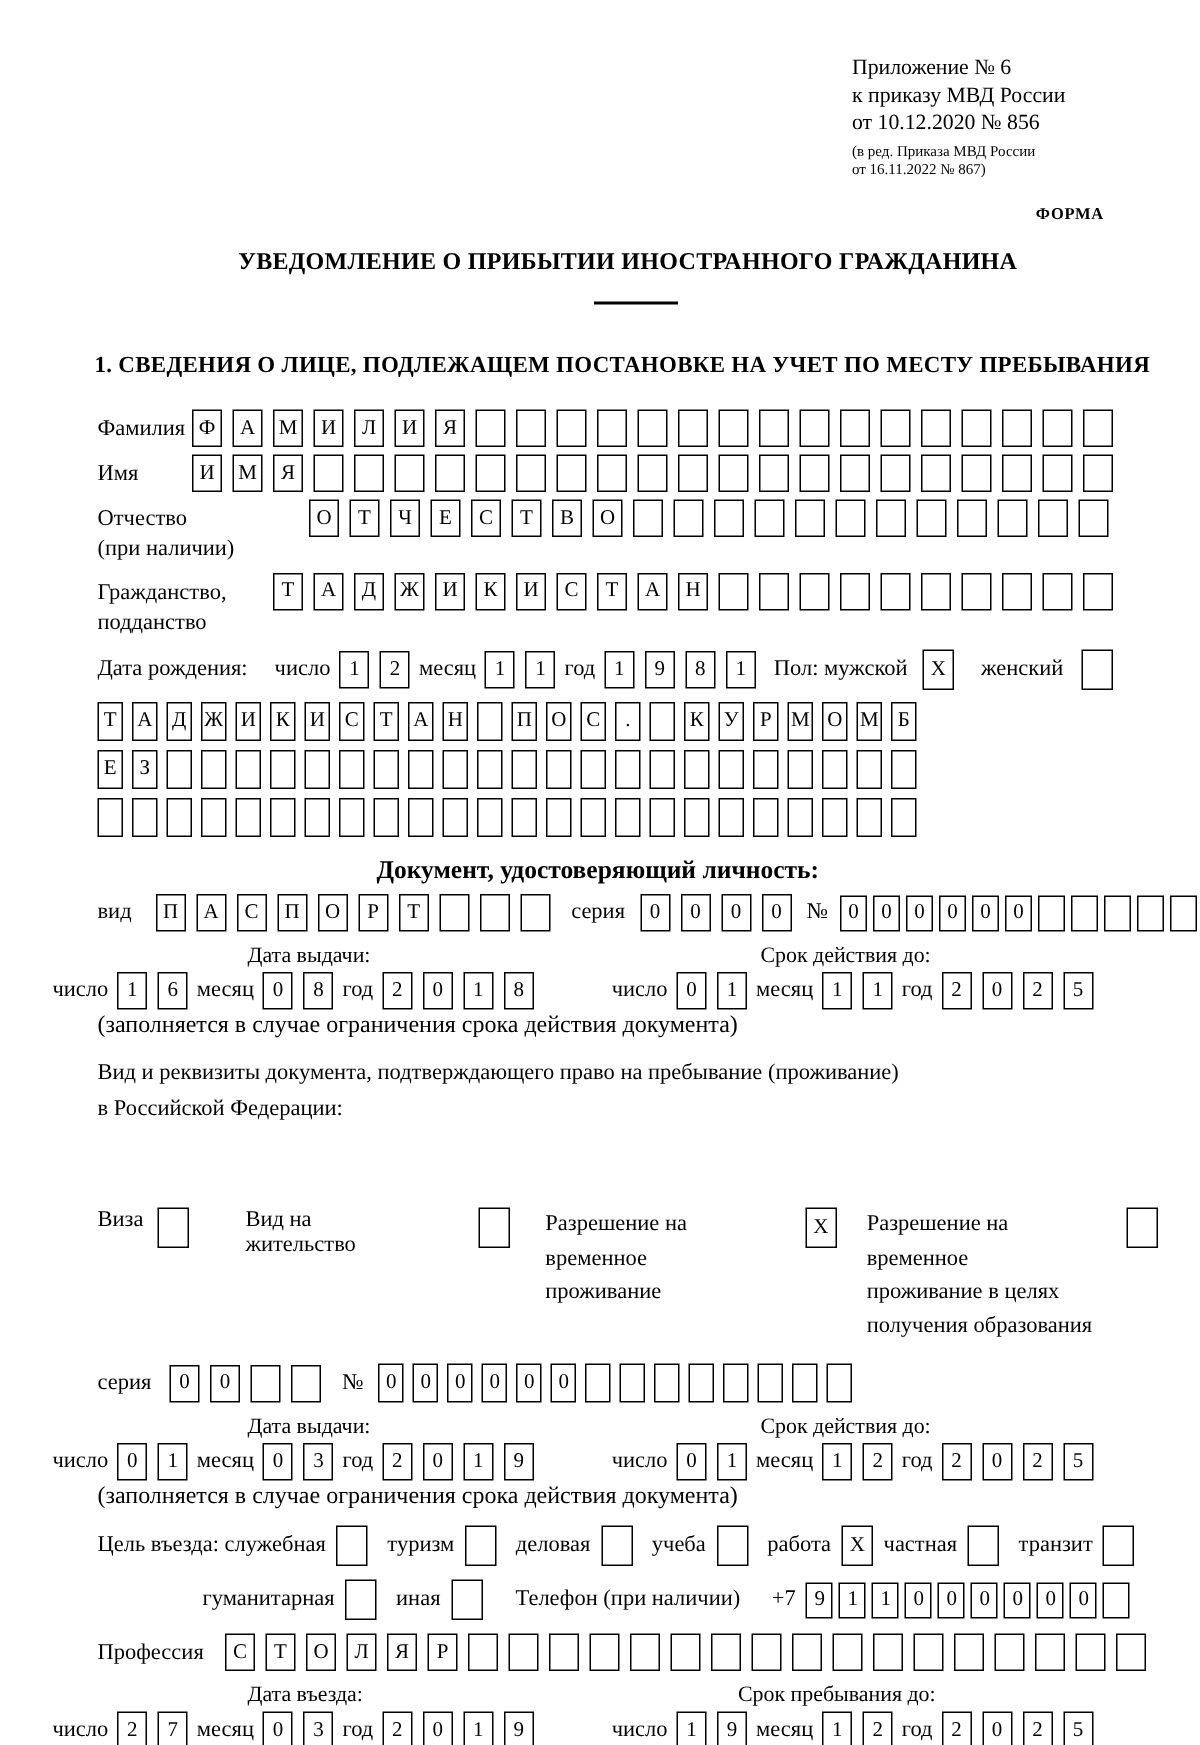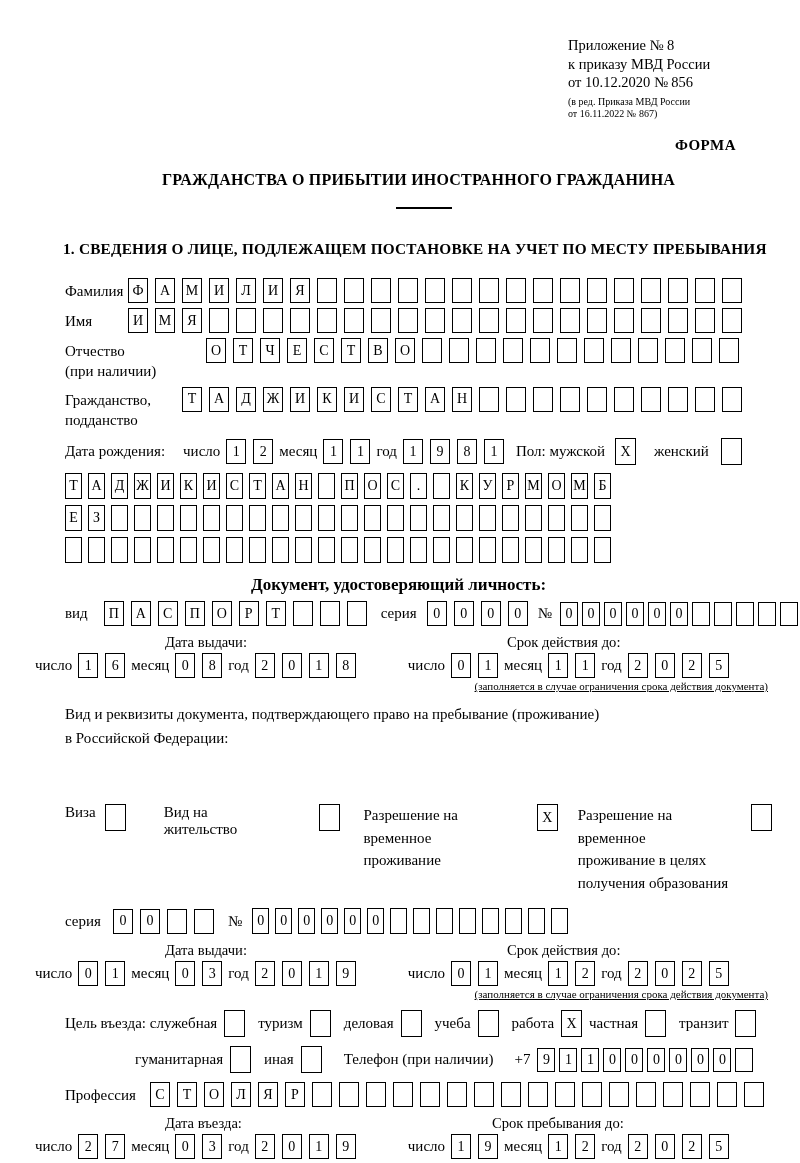--- a/index.html
+++ b/index.html
@@ -1,64 +1,64 @@
 <!DOCTYPE html>
 <html><head>
 <meta charset="utf-8">
 <style>
   html,body{margin:0;padding:0;background:#ffffff;}
   body{width:800px;min-height:1163px;font-family:"Liberation Serif", serif;color:#000;font-size:15px;}
   .page{box-sizing:border-box;padding:36px 28px 10px 65px;}
   .hdr{width:192px;margin-left:auto;margin-right:12px;line-height:1.28;font-size:14.5px;}
   .hdr .small{font-size:10px;}
   .hdr .gap{height:4px;}
-  .forma{font-weight:bold;text-align:right;margin:16px 36px 0 0;font-size:15px;letter-spacing:.5px;}
+  .forma{font-weight:bold;text-align:right;margin:16px 36px 0 0;font-size:11px;letter-spacing:.5px;}
   .title{text-align:center;font-weight:bold;font-size:16px;margin-top:14px;line-height:1.5;letter-spacing:.2px;}
   .blank{display:inline-block;width:56px;border-bottom:2px solid #000;height:14px;margin-left:10px;}
   .sec{font-weight:bold;font-size:15.3px;margin:24px 0 20px -2px;letter-spacing:.2px;white-space:nowrap;}
   .frow{display:flex;align-items:flex-start;margin-bottom:5px;}
   .lbl{flex:none;padding-top:3px;line-height:1.35;}
   .w63{width:63px}.w140{width:141px}.w117{width:117px}.w85{width:85px}
   .grid{display:flex;gap:7px;flex:none;}
   .cell{flex:none;box-sizing:border-box;width:20px;height:25px;border:1.8px solid #000;display:flex;align-items:center;justify-content:center;font-size:14px;font-family:"Liberation Serif",serif;background:#fff;}
   .g-sm{gap:6px}.g-sm .cell{width:17px;height:26px;}
   .g-tight{gap:4px}.g-tight .cell{width:18px;height:24px;}
   .g-cb .cell{width:21px;height:27px;}
   .stack .grid{margin-bottom:6px;}
   .dategrp{display:flex;align-items:center;gap:6px;flex:none;}
   .daterow{display:flex;margin:1px 0 1px -30px;}
   .datehdrs{display:flex;margin:8px 0 2px -30px;font-size:14.6px;}
-  .note{text-align:right;font-size:11px;margin:2px 4px 10px 0;text-decoration:underline;}
+  .note{text-align:left;font-size:16px;margin:2px 4px 10px 0;}
   .dochead{text-align:center;font-weight:bold;font-size:17px;margin:6px 40px 6px 0;}
   .para{line-height:1.6;margin:8px 0 4px 0;}
   .cbrow{display:flex;align-items:flex-start;margin:10px 0 14px 0;}
   .cbitem{display:flex;align-items:flex-start;gap:9px;margin-top:44px;}
   .ctr{text-align:left;line-height:1.5;}
   .purp{display:flex;align-items:center;flex-wrap:nowrap;margin-bottom:9px;}
   .purp .t{margin-right:7px;white-space:nowrap;}
   .purp .grid{margin-right:13px;}
 </style>
 </head>
 <body>
 
 <div class="page">
 
   <div class="hdr">
-    <div>Приложение № 8</div>
+    <div>Приложение № 6</div>
     <div>к приказу МВД России</div>
     <div>от 10.12.2020 № 856</div>
     <div class="gap"></div>
     <div class="small">(в ред. Приказа МВД России</div>
     <div class="small">от 16.11.2022 № 867)</div>
   </div>
 
   <div class="forma">ФОРМА</div>
 
   <div class="title">
-    <div>ГРАЖДАНСТВА О ПРИБЫТИИ ИНОСТРАННОГО ГРАЖДАНИНА</div>
+    <div>УВЕДОМЛЕНИЕ О ПРИБЫТИИ ИНОСТРАННОГО ГРАЖДАНИНА</div>
     <div><span class="blank"></span></div>
   </div>
 
   <div class="sec">1. СВЕДЕНИЯ О ЛИЦЕ, ПОДЛЕЖАЩЕМ ПОСТАНОВКЕ НА УЧЕТ ПО МЕСТУ ПРЕБЫВАНИЯ</div>
 
   <div class="frow">
     <div class="lbl w63">Фамилия</div>
     <div class="grid">
         <span class="cell">Ф</span>
         <span class="cell">А</span>

